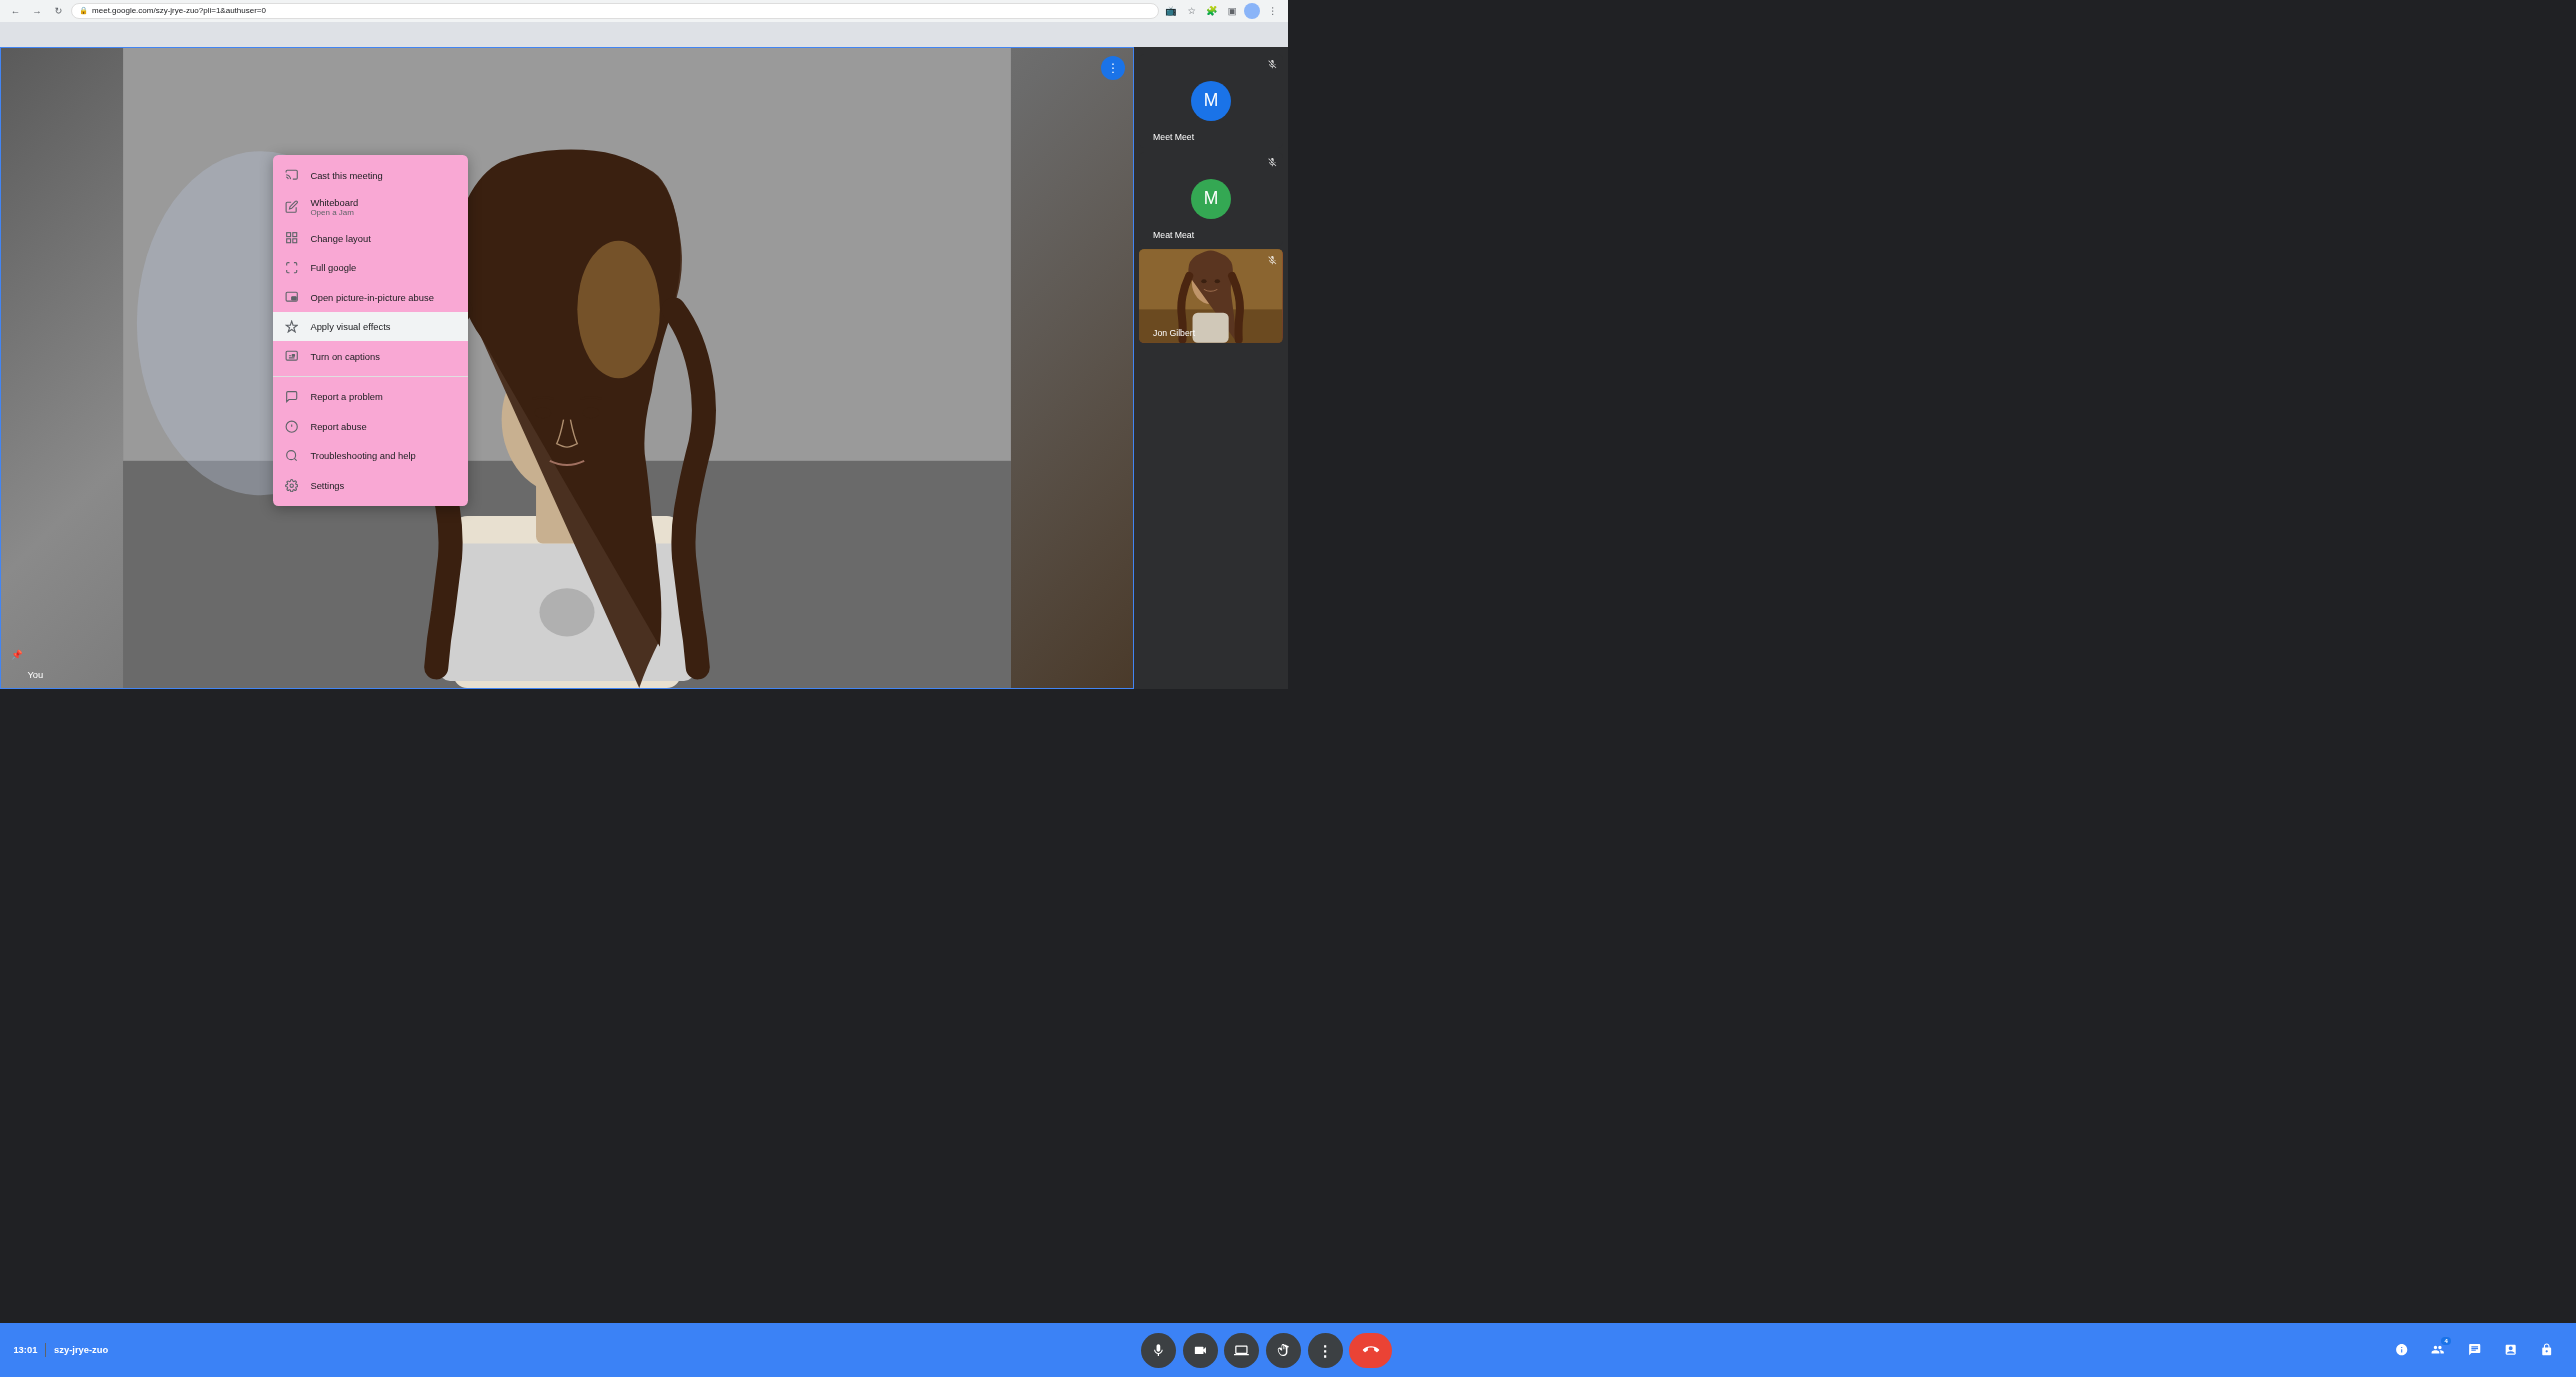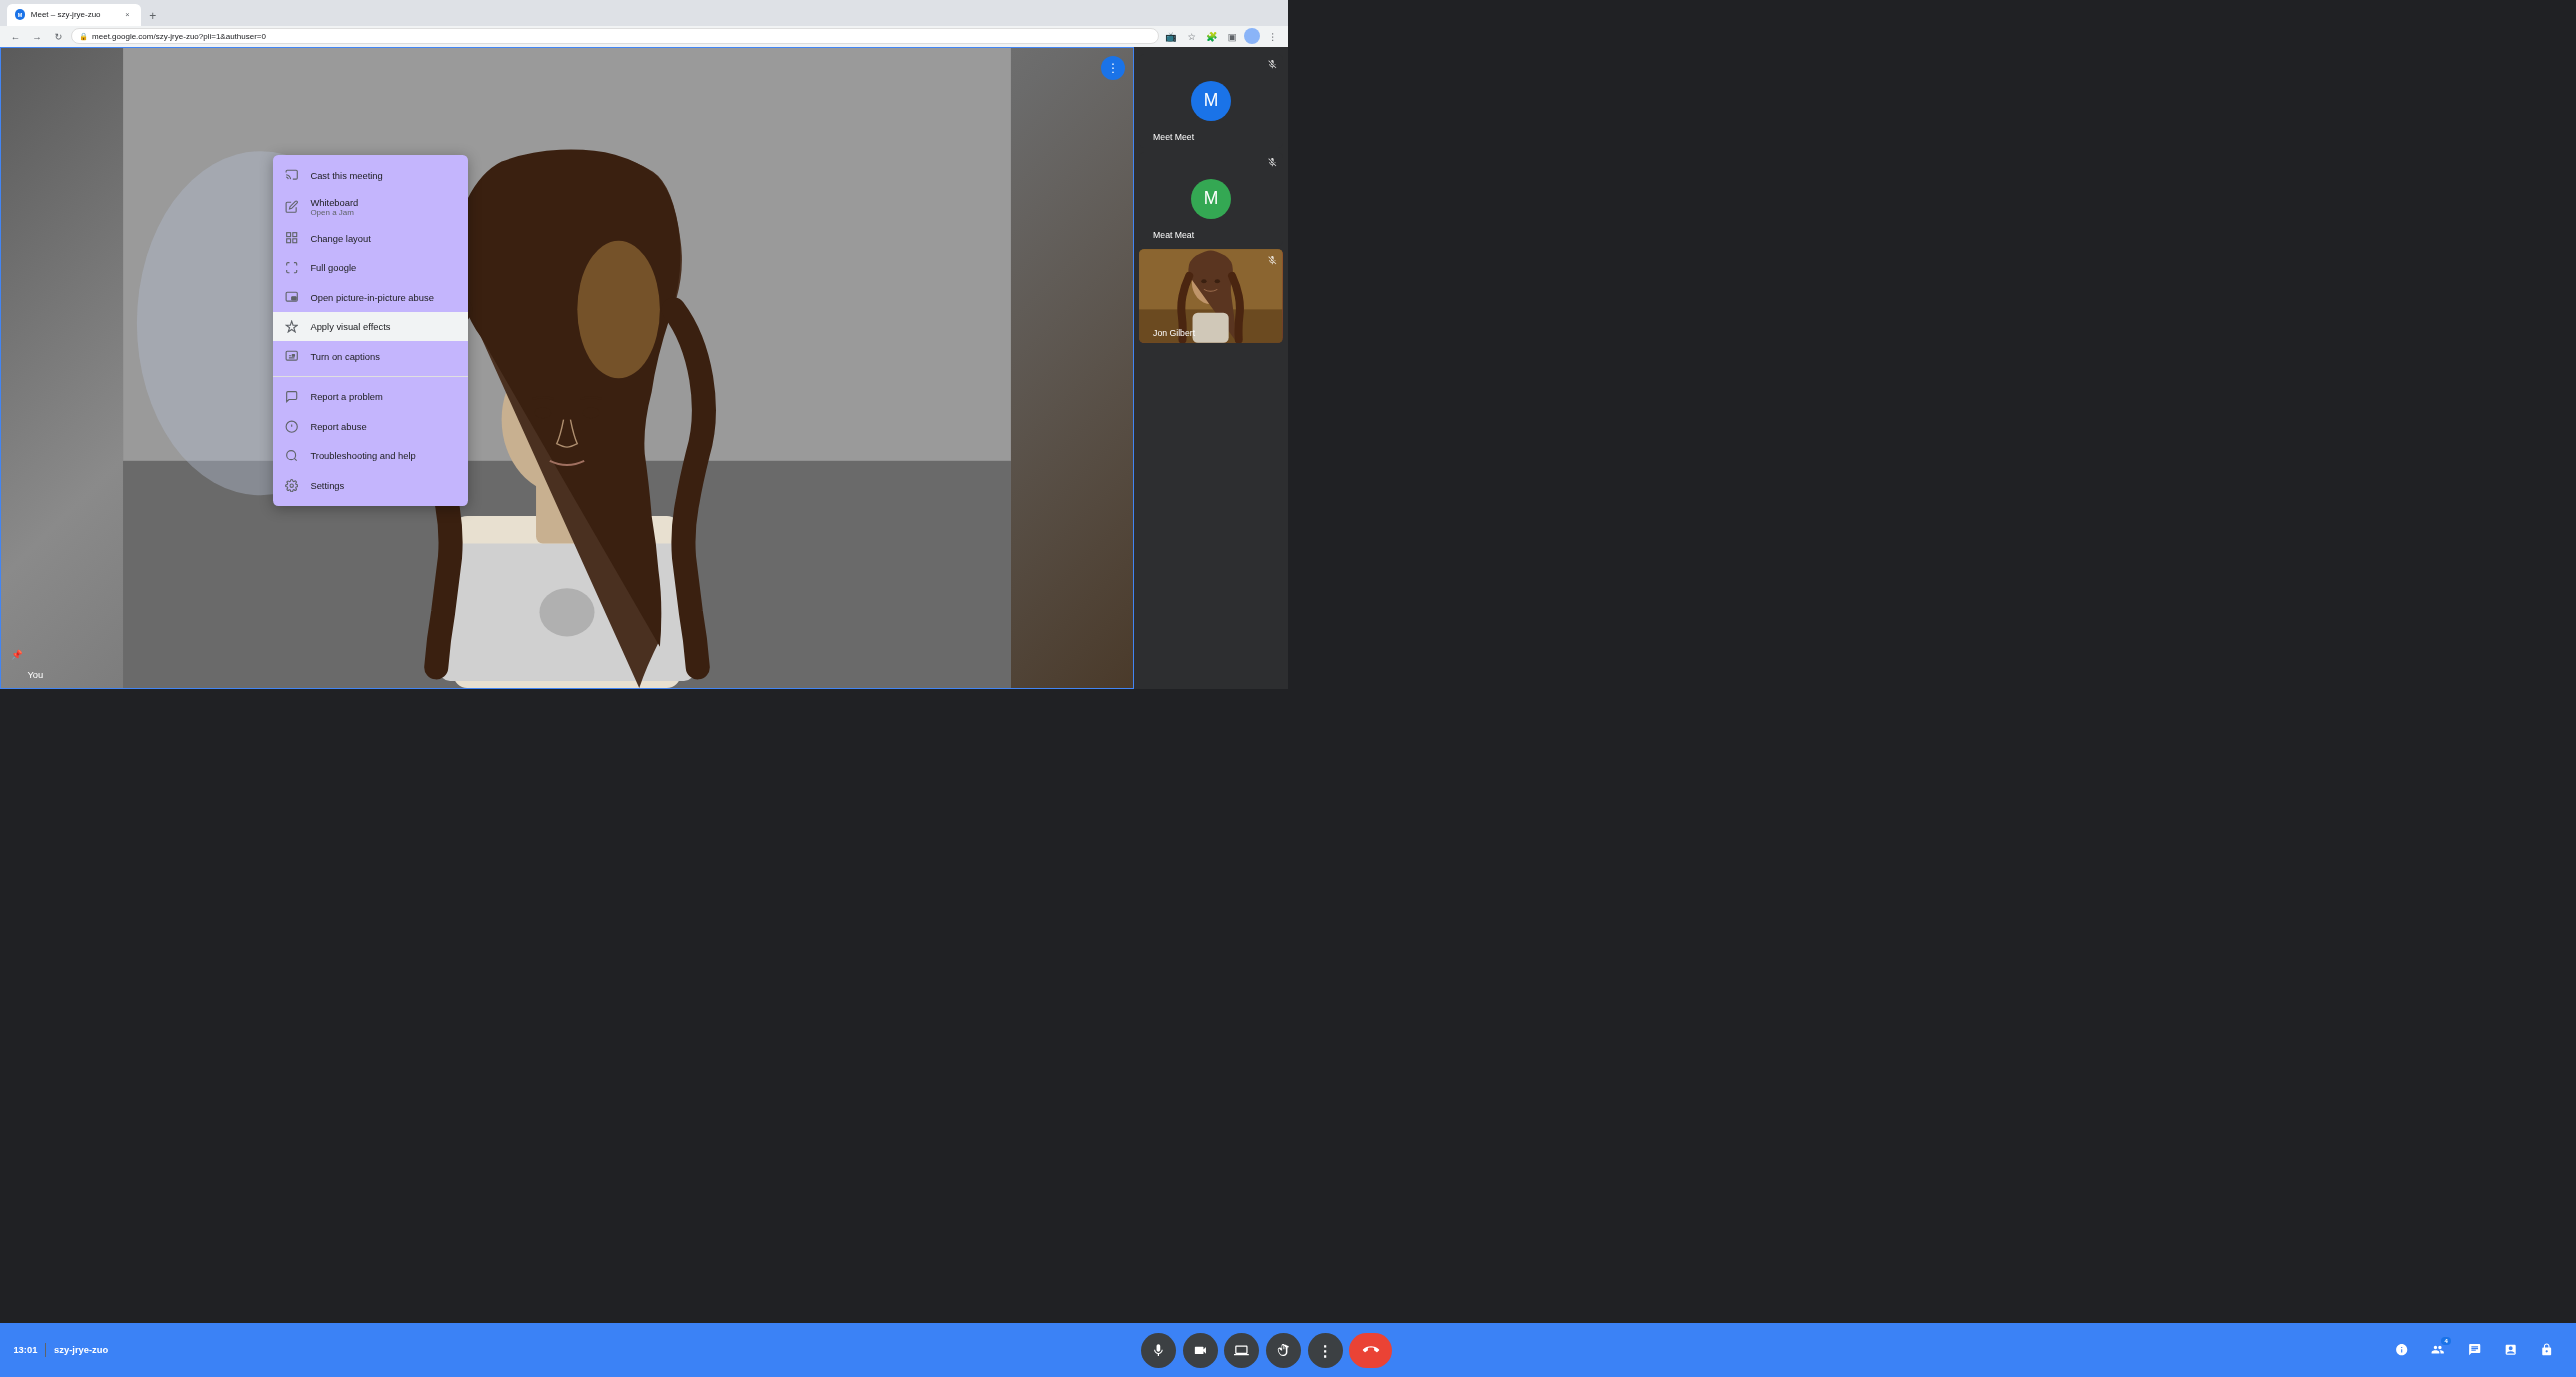--- a/index.html
+++ b/index.html
@@ -188,21 +188,21 @@
       cursor: pointer;
       color: white;
       font-size: 12px;
     }
 
     
     .context-menu {
       position: absolute;
       top: 107px;
       left: 272px;
-      background: #c4b5fd;
+      background: #f9a8d4;
       border-radius: 5.4px;
       box-shadow: 0 2.7px 13.4px rgba(0,0,0,0.3);
       width: 195px;
       padding: 5.4px 0;
       z-index: 100;
     }
     .menu-item {
       display: flex;
       align-items: center;
       padding: 6.7px 10.7px;
@@ -400,28 +400,20 @@
       font-size: 6px;
       padding: 0.7px 2.7px;
       min-width: 9.4px;
       text-align: center;
     }
   </style>
 </head>
 <body>
 
 <div class="browser-chrome">
-  <div class="tab-bar">
-    <div class="tab">
-      <div class="tab-favicon">M</div>
-      <span>Meet – szy-jrye-zuo</span>
-      <div class="tab-close">×</div>
-    </div>
-    <div class="new-tab-btn">+</div>
-  </div>
   <div class="nav-bar">
     <div class="nav-btn">←</div>
     <div class="nav-btn">→</div>
     <div class="nav-btn">↻</div>
     <div class="address-bar">
       <span class="address-lock">🔒</span>
       <span>meet.google.com/szy-jrye-zuo?pli=1&amp;authuser=0</span>
     </div>
     <div class="nav-right-icons">
       <div class="nav-icon">📺</div>

